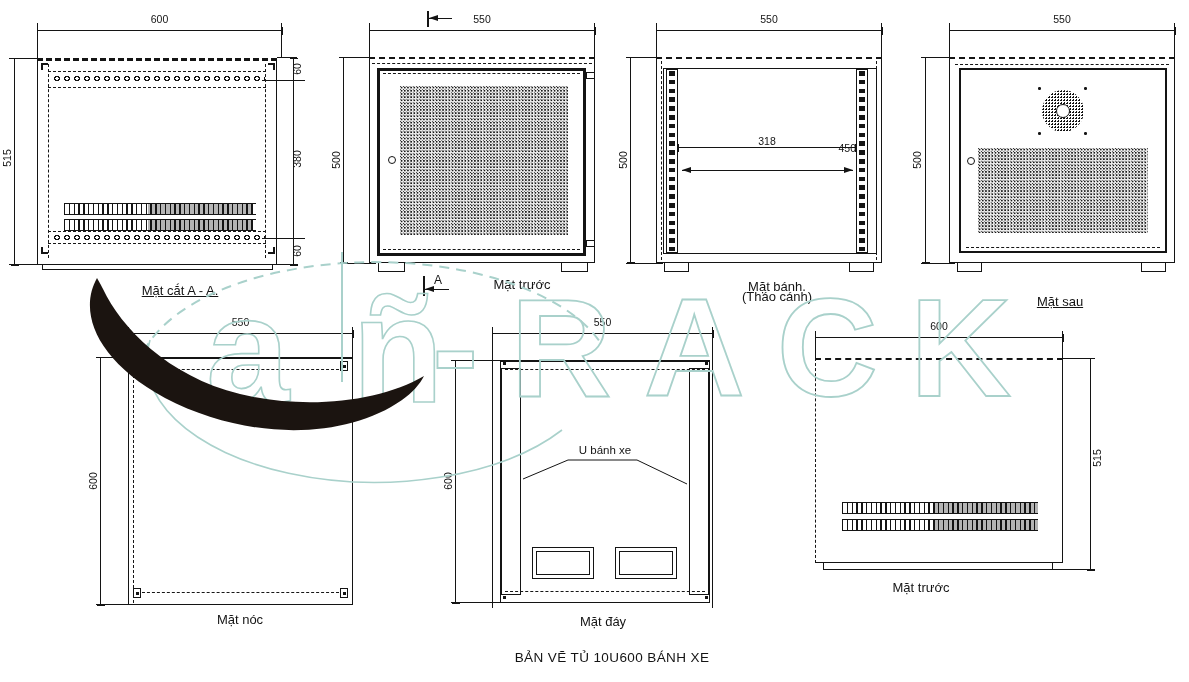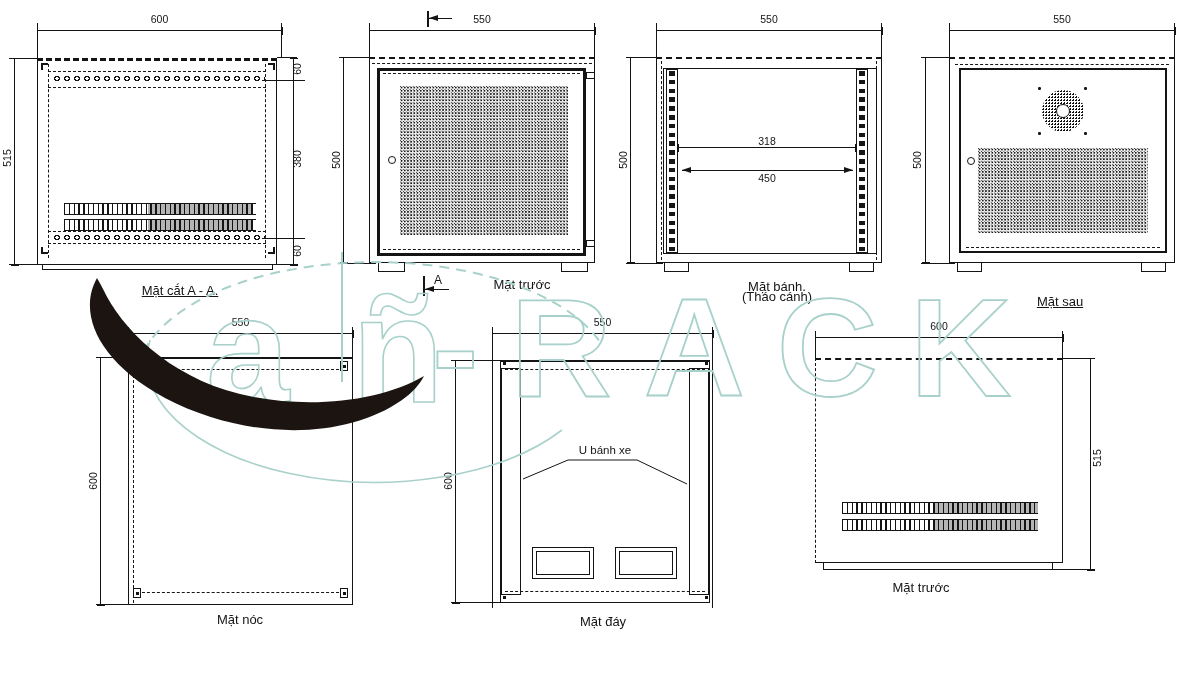--- a/index.html
+++ b/index.html
@@ -151,21 +151,21 @@
       </div>
     <div class="rail" style="left:856px;top:69px;width:12px;height:184px;">
         <div class="railfill"></div>
       </div>
 
     <div class="dimh" style="left:678px;top:147px;width:178px;"></div>
     <span class="dt" style="left:678px;top:135px;width:178px;">318</span>
     <div class="hl" style="left:682px;top:170px;width:171px;"></div>
     <div class="arrl" style="left:682px;top:166.5px;"></div>
     <div class="arrr" style="left:844px;top:166.5px;"></div>
-    <span class="dt" style="left:678px;top:172px;width:178px;">450</span>
+    <span class="dt" style="left:678px;top:142px;width:178px;text-align:right;">450</span>
 
     <div class="foot" style="left:664px;top:263px;width:25px;height:9px;"></div>
     <div class="foot" style="left:849px;top:263px;width:25px;height:9px;"></div>
     <span class="lbl" style="left:707px;top:279px;width:140px;">Mặt bánh.</span>
     <span class="lbl" style="left:707px;top:289px;width:140px;">(Tháo cánh)</span>
   </div>
 
   <div class="grp">
     <div class="dimh" style="left:949px;top:30px;width:226px;"></div>
     <div class="vl" style="left:949px;top:23px;height:35px;"></div>
@@ -280,13 +280,14 @@
     <text x="352" y="402" font-family="Liberation Sans, sans-serif" font-size="150" font-weight="bold" fill="none" stroke="#a9d1cb" stroke-width="1.6">ñ</text>
     <text x="432" y="396" font-family="Liberation Sans, sans-serif" font-size="140" font-weight="bold" letter-spacing="32" fill="none" stroke="#a9d1cb" stroke-width="1.8">-RACK</text>
     <path d="M 97 278 C 78 312 96 360 165 398 C 247 441 345 440 402 400 C 412 393 420 384 424 376 C 380 402 305 410 240 394 C 167 376 121 327 103 289 C 100 283 98 280 97 278 Z" fill="#1b1410"></path>
     <g stroke="#141414" stroke-width="1" fill="none">
       <line x1="568" y1="460" x2="637" y2="460"></line>
       <line x1="568" y1="460" x2="523" y2="479"></line>
       <line x1="637" y1="460" x2="687" y2="484"></line>
     </g>
   </svg>
 
+  <span class="lbl" style="left:412px;top:650px;width:400px;font-size:13.5px;letter-spacing:0.4px;">BẢN VẼ TỦ 10U600 BÁNH XE</span>
 </div>
 
 </body></html>

